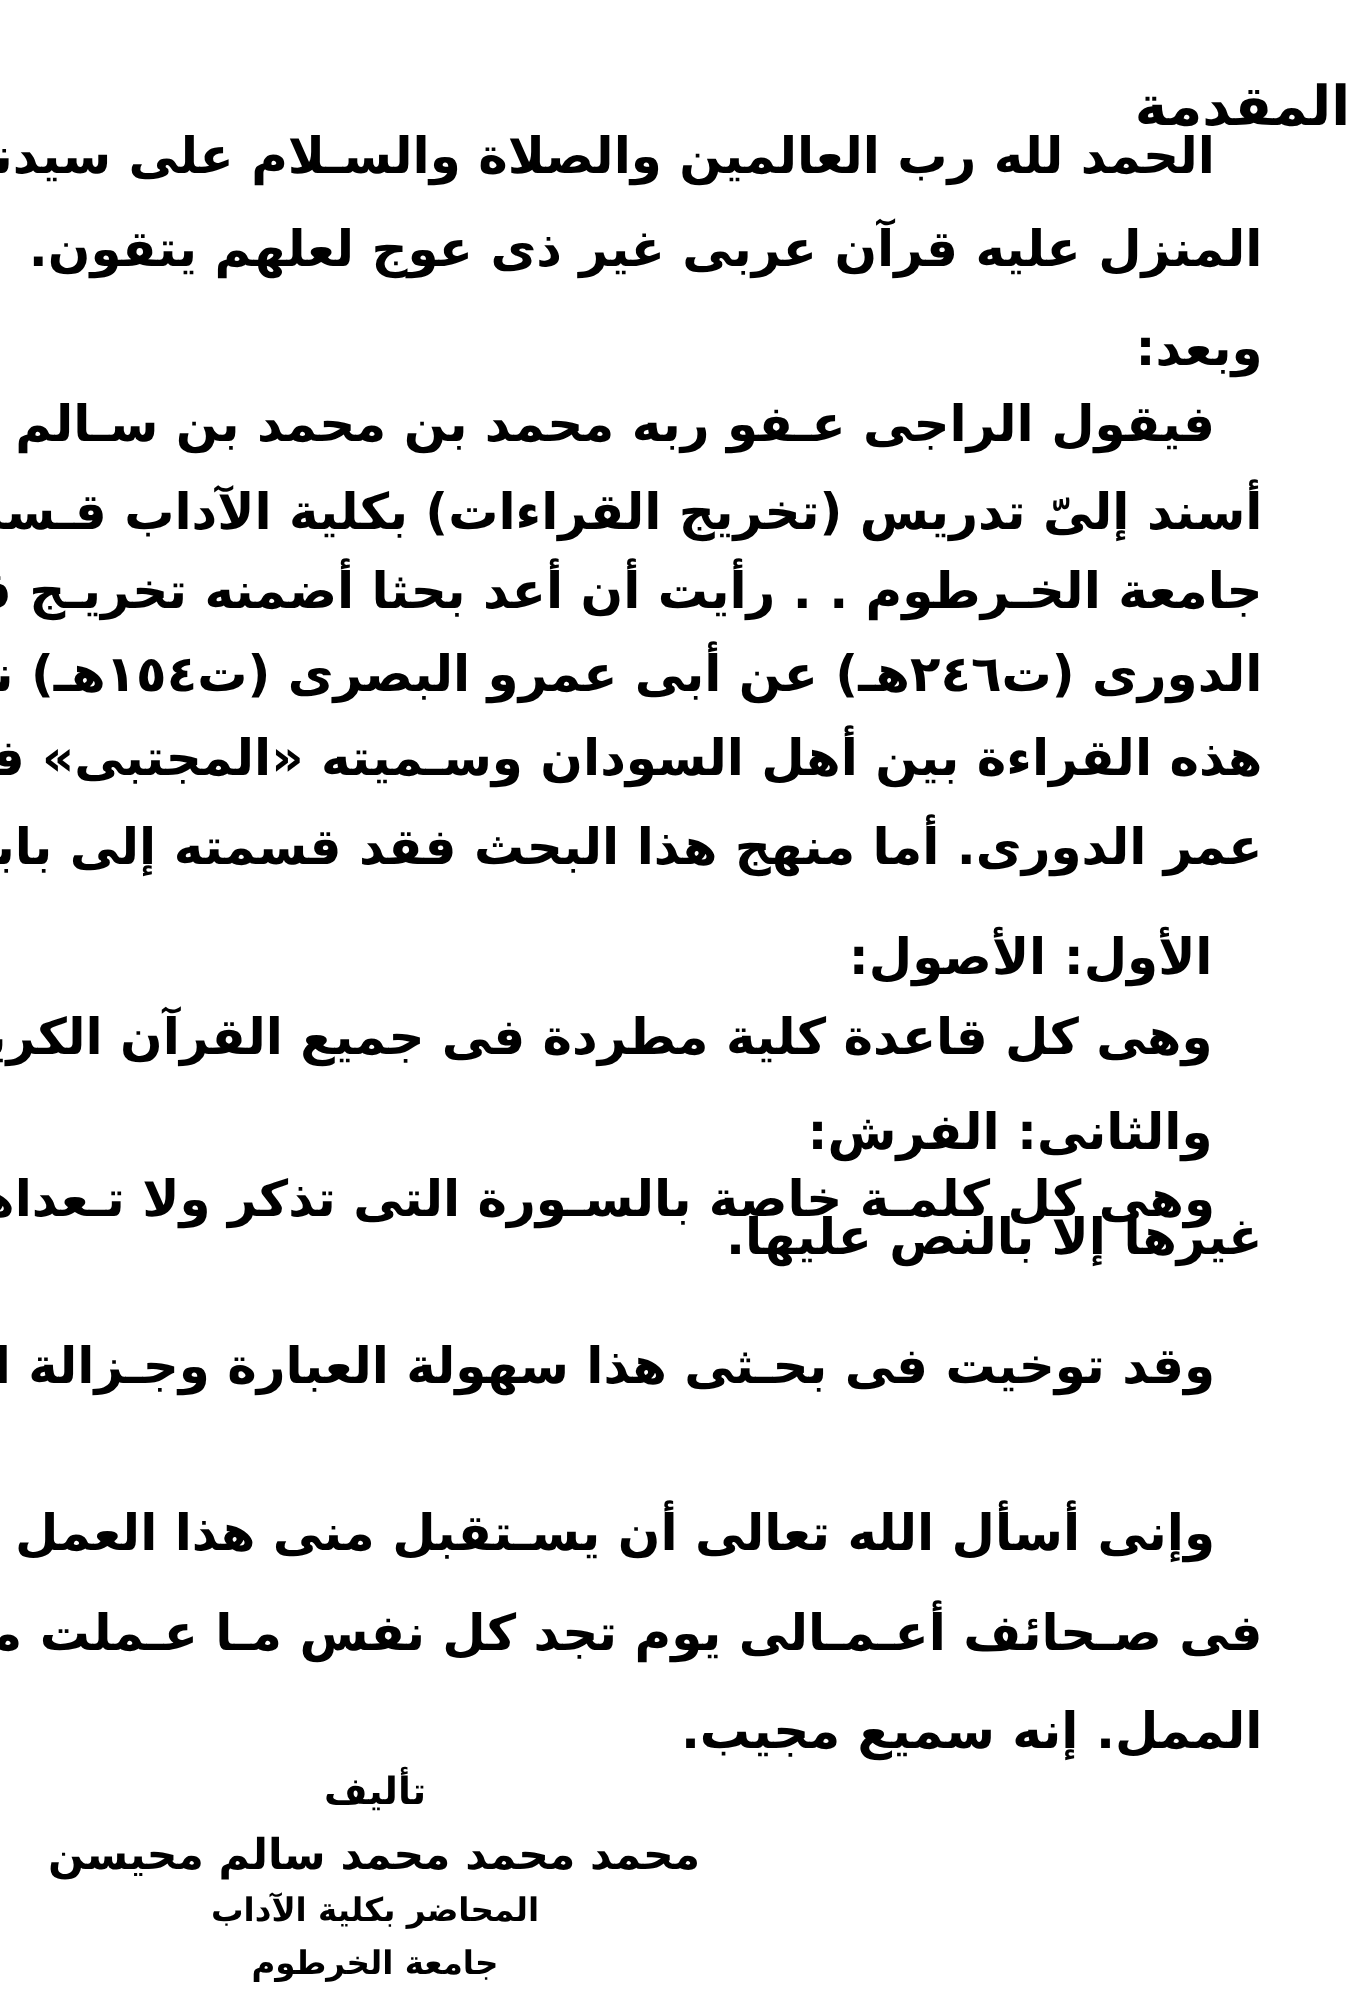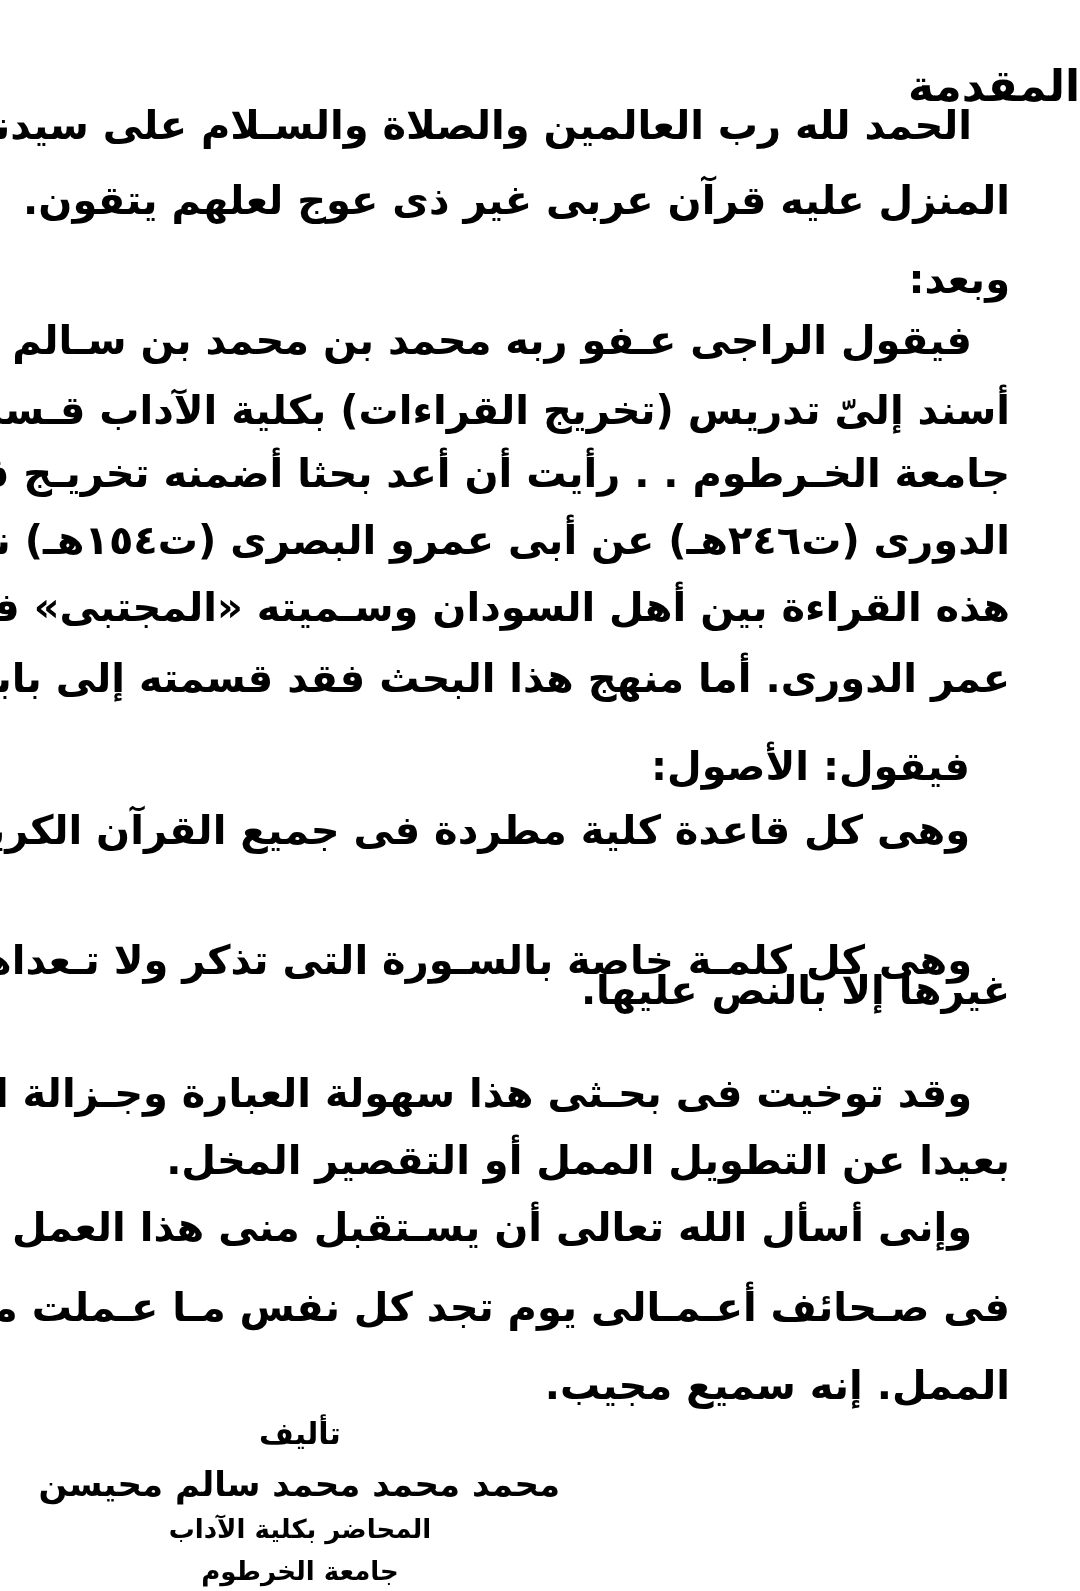--- a/index.html
+++ b/index.html
@@ -23,26 +23,26 @@
 
   <div class="line indent" style="top:95px">الحمد لله رب العالمين والصلاة والسـلام على سيدنا «محمد»</div>
   <div class="line short" style="top:170px">المنزل عليه قرآن عربى غير ذى عوج لعلهم يتقون.</div>
   <div class="line short heading" style="top:233px">وبعد:</div>
   <div class="line indent" style="top:310px">فيقول الراجى عـفو ربه محمد بن محمد بن سـالم محيسن: لما</div>
   <div class="line" style="top:380px">أسند إلىّ تدريس (تخريج القراءات) بكلية الآداب قـسم اللغة العربية،</div>
   <div class="line" style="top:443px">جامعة الخـرطوم . . رأيت أن أعد بحثا أضمنه تخريـج قراءة أبى عمر</div>
   <div class="line" style="top:510px">الدورى (ت٢٤٦هـ) عن أبى عمرو البصرى (ت١٥٤هـ) نـظرا لشهرة</div>
   <div class="line" style="top:577px">هذه القراءة بين أهل السودان وسـميته «المجتبى» فى تخريج قراءة أبى</div>
   <div class="line short" style="top:648px">عمر الدورى. أما منهج هذا البحث فقد قسمته إلى بابين:</div>
-  <div class="line short heading indent2" style="top:720px">فيقول: الأصول:</div>
+  <div class="line short heading indent2" style="top:720px">الأول: الأصول:</div>
   <div class="line short indent2" style="top:800px">وهى كل قاعدة كلية مطردة فى جميع القرآن الكريم.</div>
+  <div class="line short heading indent2" style="top:860px">والثانى: الفرش:</div>
   <div class="line indent" style="top:930px">وهى كل كلمـة خاصة بالسـورة التى تذكر ولا تـعداها إلى</div>
   <div class="line short" style="top:960px">غيرها إلا بالنص عليها.</div>
   <div class="line indent" style="top:1063px">وقد توخيت فى بحـثى هذا سهولة العبارة وجـزالة التركيب</div>
-  <div class="line short" style="top:1130px">بعيدا عن التطويل الممل أو التقصير المخل.</div>
   <div class="line indent" style="top:1197px">وإنى أسأل الله تعالى أن يسـتقبل منى هذا العمل وأن يجعله</div>
   <div class="line" style="top:1277px">فى صـحائف أعـمـالى يوم تجد كل نفس مـا عـملت من خيـر</div>
   <div class="line short" style="top:1355px">الممل. إنه سميع مجيب.</div>
 
   <div class="sig" style="top:1460px;font-size:34px;line-height:48px;letter-spacing:-2px">محمد محمد محمد سالم محيسن</div>
   <div class="sig" style="top:1412px;font-size:30px;line-height:44px">تأليف</div>
   <div class="sig" style="top:1552px;font-size:26px;line-height:38px">جامعة الخرطوم</div>
   <div class="sig" style="top:1510px;font-size:26px;line-height:38px">المحاضر بكلية الآداب</div>
 </div>
 

